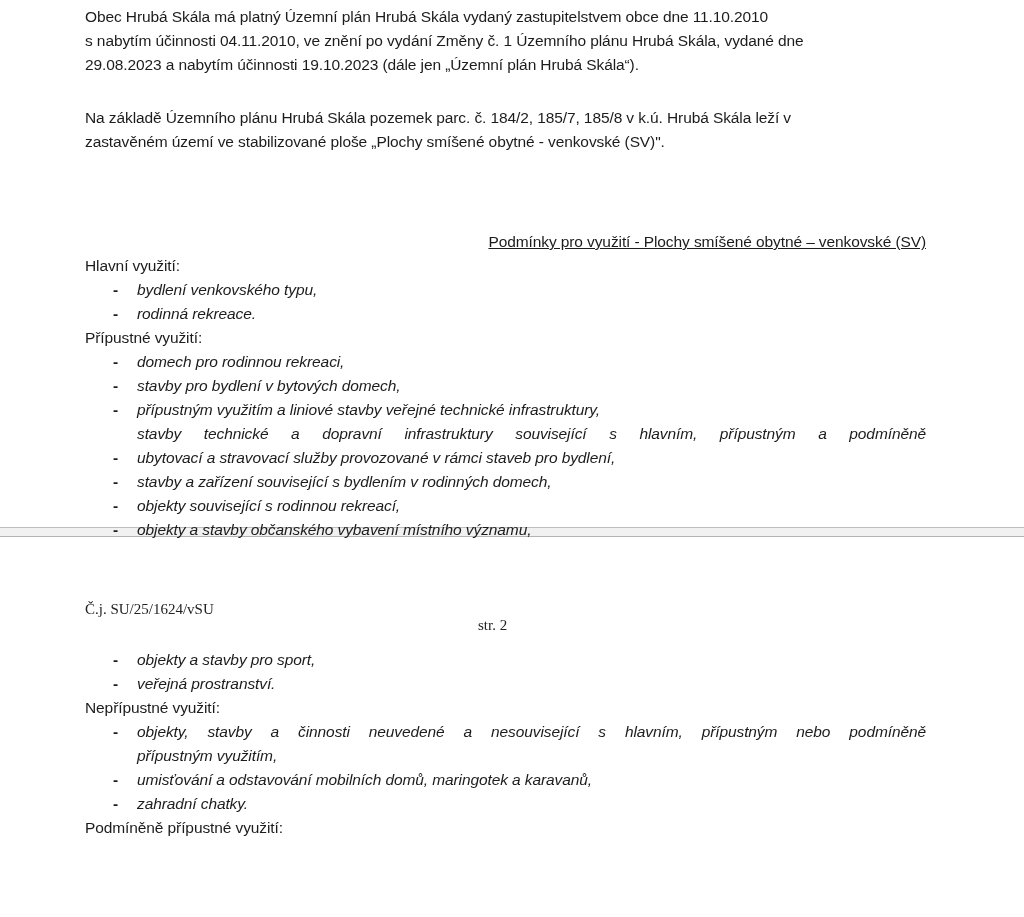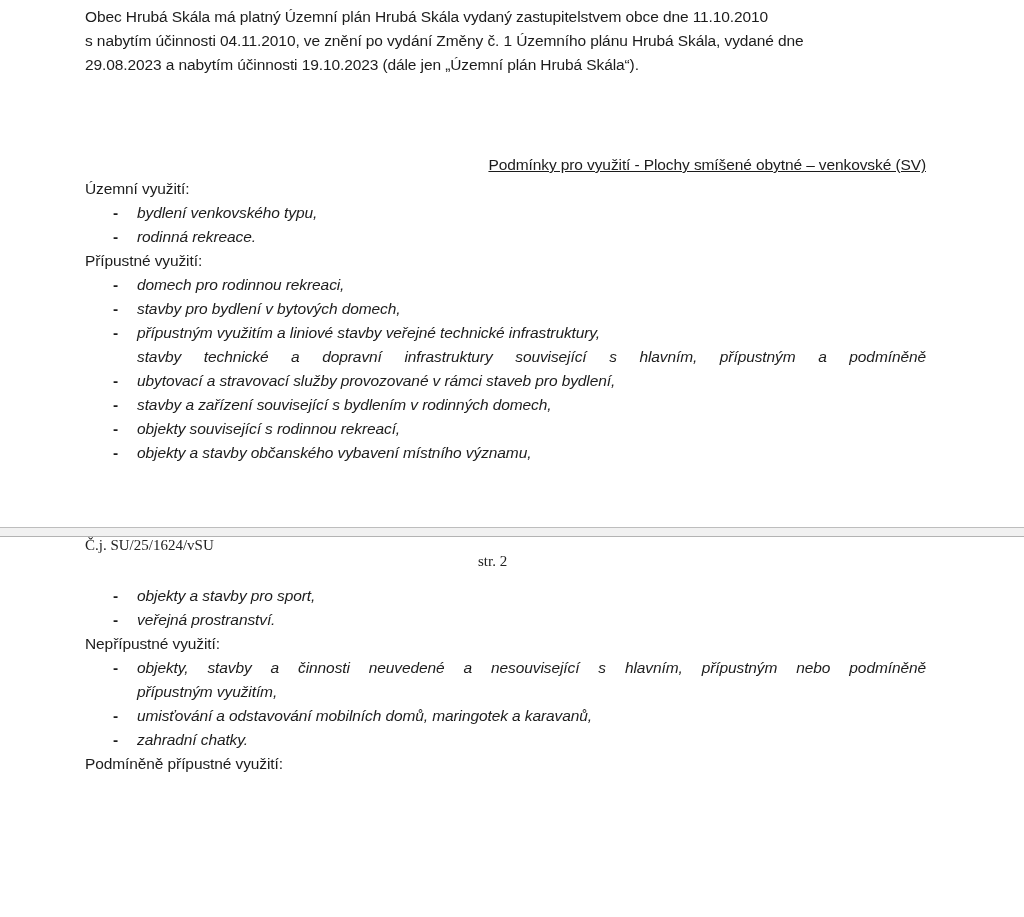--- a/index.html
+++ b/index.html
@@ -29,20 +29,21 @@
     border-bottom: 1px solid #bdbdbd;
     padding-top: 5px;
   }
   .page-gap {
     height: 8px;
     background: #f1f1f1;
   }
   .page-2 {
     height: 290px;
     border-top: 1px solid #b3b3b3;
+    padding-top: 64px;
   }
   .content {
     width: 841px;
   }
   .ln {
     line-height: 24px;
     height: 24px;
   }
   .nw { white-space: nowrap; }
   .just {
@@ -95,28 +96,32 @@
 
 <div class="page page-1 doc-sans">
   <div class="content">
 
     <div>
       <div class="ln nw">Obec Hrubá Skála má platný Územní plán Hrubá Skála vydaný zastupitelstvem obce dne 11.10.2010</div>
       <div class="ln nw">s nabytím účinnosti 04.11.2010, ve znění po vydání Změny č. 1 Územního plánu Hrubá Skála, vydané dne</div>
       <div class="ln nw">29.08.2023 a nabytím účinnosti 19.10.2023 (dále jen „Územní plán Hrubá Skála“).</div>
     </div>
 
+    <div class="para-2">
+      <div class="ln nw">Na základě Územního plánu Hrubá Skála pozemek parc. č. 184/2, 185/7, 185/8 v k.ú. Hrubá Skála leží v</div>
+      <div class="ln nw">zastavěném území ve stabilizované ploše „Plochy smíšené obytné - venkovské (SV)".</div>
+    </div>
 
     <div class="heading-block">
       <div class="ln nw">
         <span class="underlined">Podmínky pro využití - Plochy smíšené obytné – venkovské (SV)</span>
       </div>
     </div>
 
-    <div class="ln nw">Územní využití:</div>
+    <div class="ln nw">Hlavní využití:</div>
 
     <div>
       <div class="bullet">
         <span class="dash">-</span>
         <div class="btxt">
             <div class="ln nw">bydlení venkovského typu,</div>
           </div>
       </div>
       <div class="bullet">
         <span class="dash">-</span>

